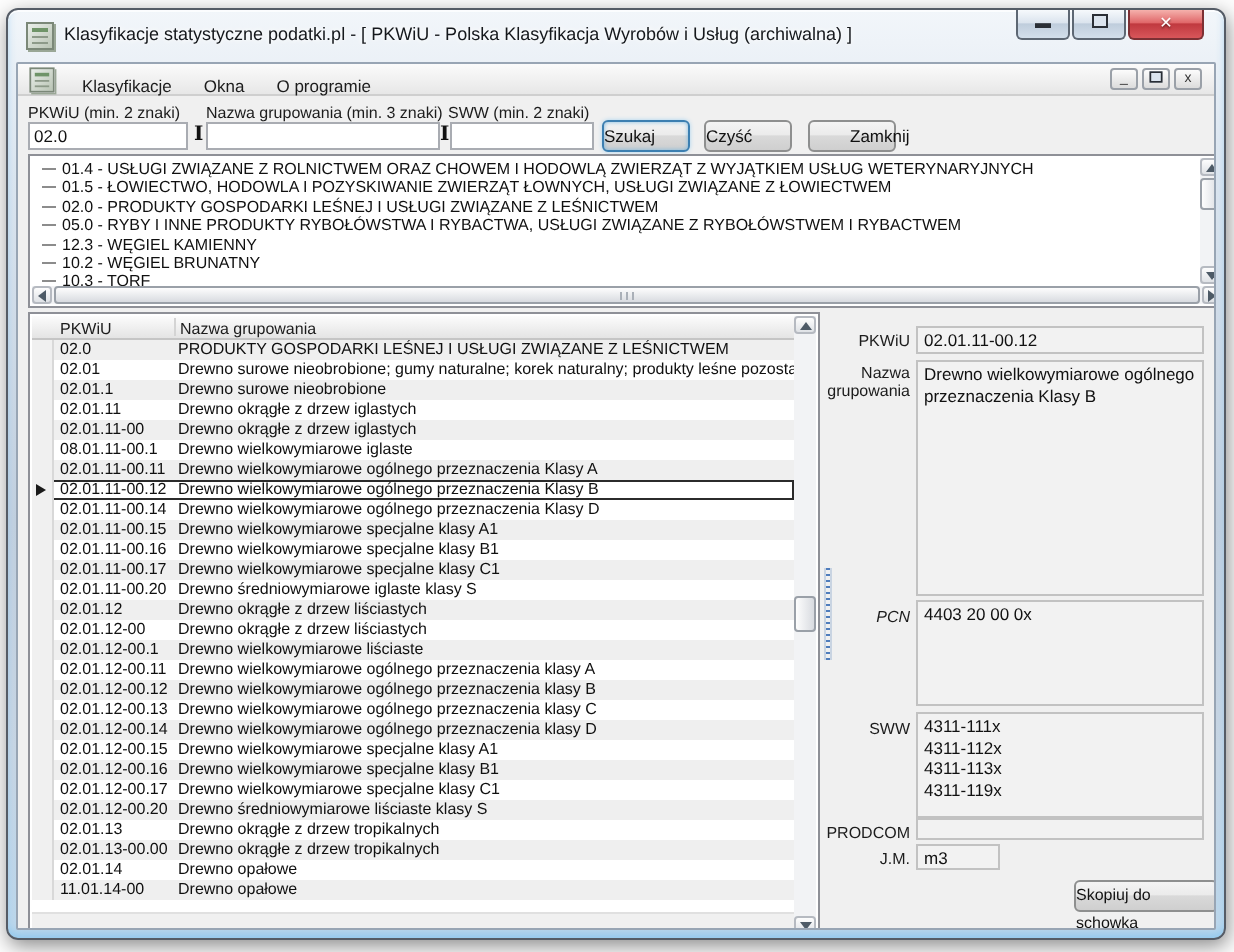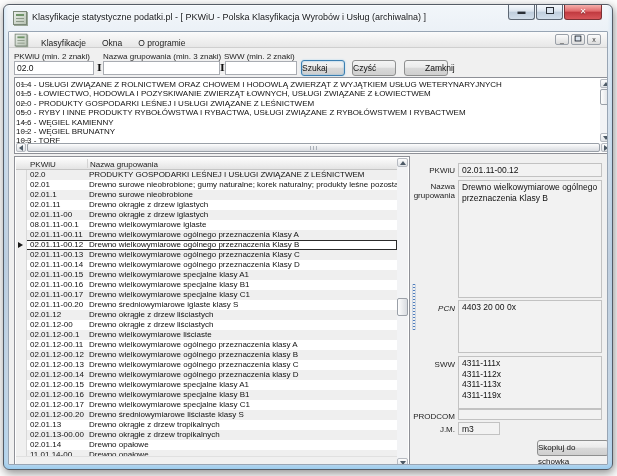--- a/index.html
+++ b/index.html
@@ -57,21 +57,21 @@
   .btn {
     position:absolute; height:16px; border:1px solid #8e8f8f; border-radius:3px;
     background:linear-gradient(180deg,#f4f4f4 0%,#ebebeb 45%,#d9d9d9 50%,#cfcfcf 100%);
     font-size:8.5px; color:#111; text-align:left; line-height:14px;
   }
   .btn.default { border-color:#3c7fb1; box-shadow:0 0 2px #7ab8e0 inset,0 0 2px #a9d4f0; }
 
   
   .treebox { position:absolute; left:5px; top:66px; width:599px; height:77px; background:#fff; border:1px solid #8e9097; }
   .tree-items { position:absolute; left:1px; top:1px; right:12px; bottom:10px; overflow:hidden; padding-top:1px; }
-  .tree-item { font-size:8px; line-height:9.4px; color:#101010; white-space:nowrap; position:relative; }
+  .tree-item { font-size:8px; line-height:9.4px; color:#101010; white-space:nowrap; padding-left:15px; position:relative; }
   .tree-item::before { content:""; position:absolute; left:5px; top:4px; width:7px; height:1px; background:#8c8c8c; }
 
   
   .vscroll { position:absolute; top:1px; right:1px; bottom:10px; width:11px; background:#f2f3f5; }
   .sb-arrow { position:absolute; width:11px; height:9px; background:linear-gradient(180deg,#fdfdfd,#dfe2e6); border:1px solid #b6bac1; border-radius:2px; }
   .sb-arrow .tri { position:absolute; left:50%; top:50%; width:0; height:0; transform:translate(-50%,-50%); }
   .tri-up   { border-left:3px solid transparent; border-right:3px solid transparent; border-bottom:4px solid #4d5a66; }
   .tri-down { border-left:3px solid transparent; border-right:3px solid transparent; border-top:4px solid #4d5a66; }
   .tri-left { border-top:3px solid transparent; border-bottom:3px solid transparent; border-right:4px solid #4d5a66; }
   .tri-right{ border-top:3px solid transparent; border-bottom:3px solid transparent; border-left:4px solid #4d5a66; }
@@ -161,21 +161,21 @@
       <div class="btn default" style="left:292px; top:28px; width:44px;">Szukaj</div>
       <div class="btn" style="left:343px; top:28px; width:44px;">Czyść</div>
       <div class="btn" style="left:395px; top:28px; width:44px;padding-left:20px;">Zamknij</div>
 
       <div class="treebox" style="top:45px;">
         <div class="tree-items">
             <div class="tree-item">01.4 - USŁUGI ZWIĄZANE Z ROLNICTWEM ORAZ CHOWEM I HODOWLĄ ZWIERZĄT Z WYJĄTKIEM USŁUG WETERYNARYJNYCH</div>
             <div class="tree-item">01.5 - ŁOWIECTWO, HODOWLA I POZYSKIWANIE ZWIERZĄT ŁOWNYCH, USŁUGI ZWIĄZANE Z ŁOWIECTWEM</div>
             <div class="tree-item">02.0 - PRODUKTY GOSPODARKI LEŚNEJ I USŁUGI ZWIĄZANE Z LEŚNICTWEM</div>
             <div class="tree-item">05.0 - RYBY I INNE PRODUKTY RYBOŁÓWSTWA I RYBACTWA, USŁUGI ZWIĄZANE Z RYBOŁÓWSTWEM I RYBACTWEM</div>
-            <div class="tree-item">14.6 - WĘGIEL KAMIENNY</div>
+            <div class="tree-item">12.3 - WĘGIEL KAMIENNY</div>
             <div class="tree-item">10.2 - WĘGIEL BRUNATNY</div>
             <div class="tree-item">10.3 - TORF</div>
           </div>
         <div class="vscroll" style="bottom:11px;">
           <div class="sb-arrow" style="top:0;">
               <span class="tri tri-up"></span>
             </div>
           <div class="sb-thumb" style="left:0; width:11px; top:10px; height:16px;"></div>
           <div class="sb-arrow" style="bottom:0;">
               <span class="tri tri-down"></span>
@@ -233,25 +233,20 @@
             <div class="trow odd">
               <div class="sel-cell"></div>
               <div class="c-code">02.01.11-00.11</div>
               <div class="c-name">Drewno wielkowymiarowe ogólnego przeznaczenia Klasy A</div>
             </div>
             <div class="trow sel">
               <div class="sel-cell"></div>
               <div class="c-code">02.01.11-00.12</div>
               <div class="c-name">Drewno wielkowymiarowe ogólnego przeznaczenia Klasy B</div>
             </div>
-            <div class="trow odd">
-              <div class="sel-cell"></div>
-              <div class="c-code">02.01.11-00.13</div>
-              <div class="c-name">Drewno wielkowymiarowe ogólnego przeznaczenia Klasy C</div>
-            </div>
             <div class="trow">
               <div class="sel-cell"></div>
               <div class="c-code">02.01.11-00.14</div>
               <div class="c-name">Drewno wielkowymiarowe ogólnego przeznaczenia Klasy D</div>
             </div>
             <div class="trow odd">
               <div class="sel-cell"></div>
               <div class="c-code">02.01.11-00.15</div>
               <div class="c-name">Drewno wielkowymiarowe specjalne klasy A1</div>
             </div>

